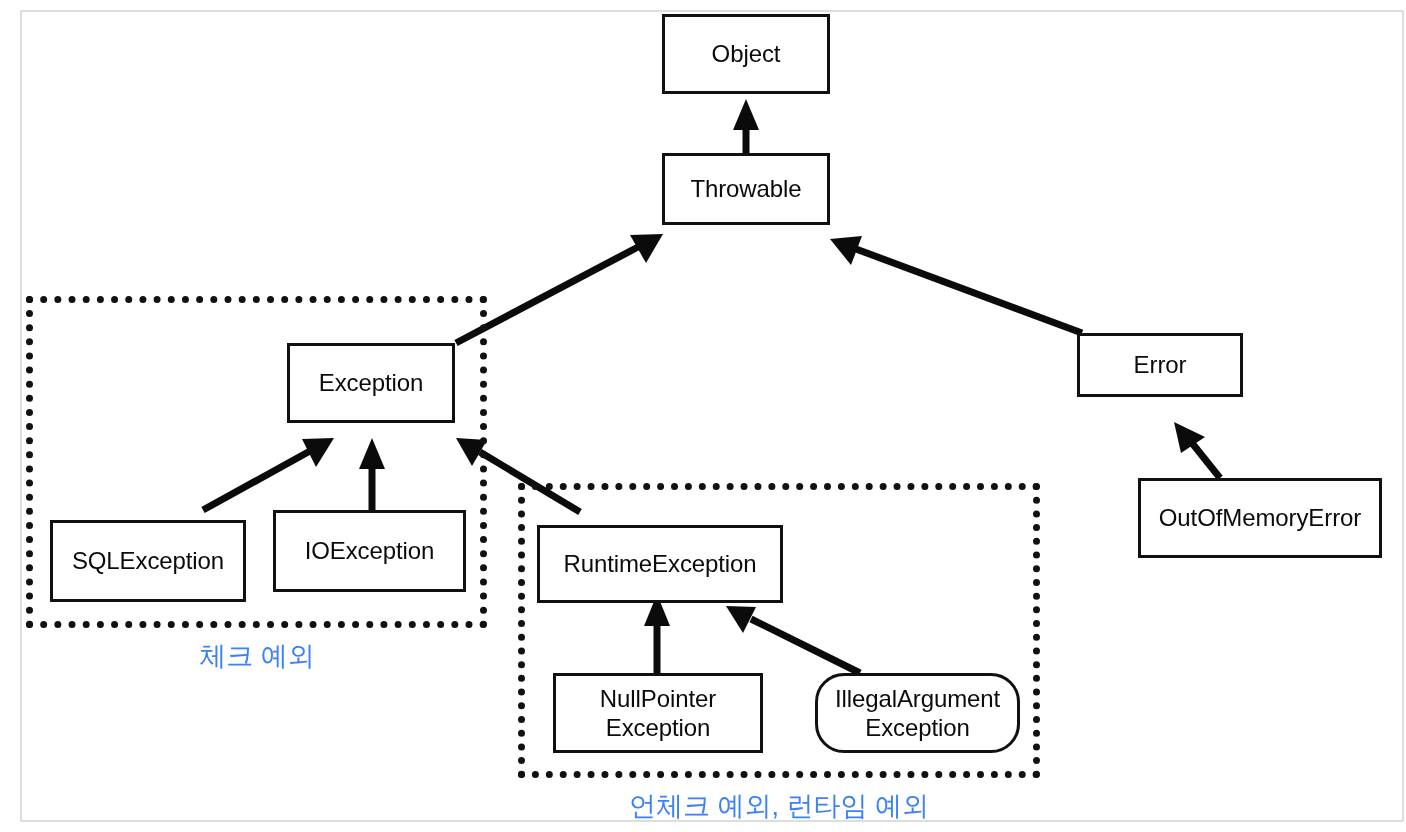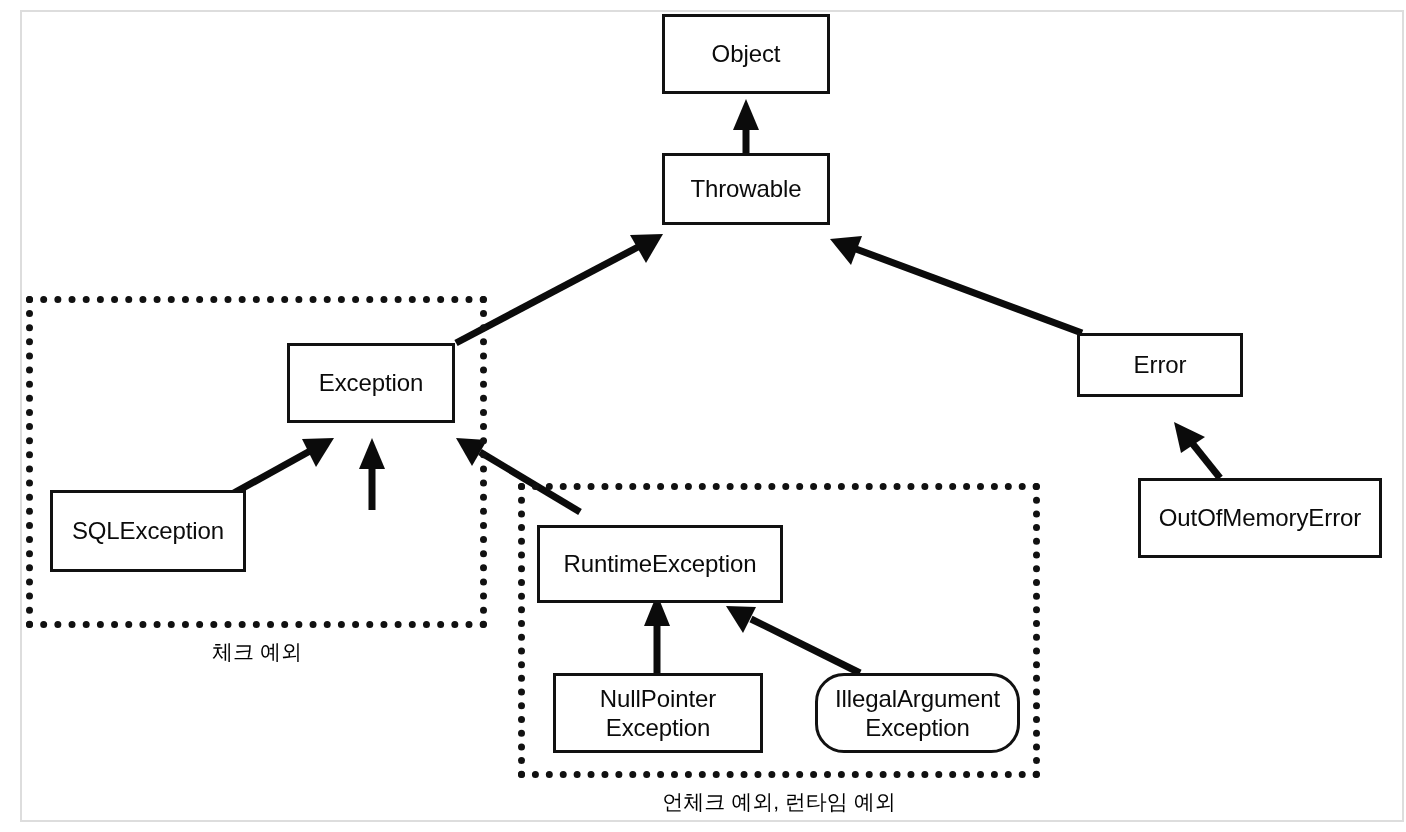--- a/index.html
+++ b/index.html
@@ -58,22 +58,22 @@
     position: absolute;
     box-sizing: border-box;
     border: 7px dotted #111111;
     background: transparent;
     pointer-events: none;
   }
 
   
   .group-label {
     position: absolute;
-    color: #000000;
-    font-size: 21px;
+    color: #3b82f6;
+    font-size: 27px;
     font-weight: 400;
     white-space: nowrap;
     text-align: center;
     transform: translateX(-50%);
   }
 
   
   #arrows {
     position: absolute;
     left: 0; top: 0;
@@ -152,22 +152,23 @@
   <div class="group-label" style="left:779px; top:788px;">언체크 예외, 런타임 예외</div>
 
   <div class="node" style="left:662px; top:14px; width:168px; height:80px;">Object</div>
 
   <div class="node" style="left:662px; top:153px; width:168px; height:72px;">Throwable</div>
 
   <div class="node" style="left:287px; top:343px; width:168px; height:80px;">Exception</div>
 
   <div class="node" style="left:1077px; top:333px; width:166px; height:64px;">Error</div>
 
-  <div class="node" style="left:50px; top:490px; width:196px; height:82px;">SQLException</div>
+  <div class="node" style="left:50px; top:520px; width:196px; height:82px;">SQLException</div>
 
+  <div class="node" style="left:273px; top:510px; width:193px; height:82px;">IOException</div>
 
   <div class="node" style="left:537px; top:512px; width:246px; height:78px;margin-top:13px;">RuntimeException</div>
 
   <div class="node" style="left:1138px; top:478px; width:244px; height:80px;">OutOfMemoryError</div>
 
   <div class="node" style="left:553px; top:673px; width:210px; height:80px;">NullPointer
 Exception</div>
 
   <div class="node" style="left:815px; top:673px; width:205px; height:80px;border-radius:29px;">IllegalArgument
 Exception</div>

